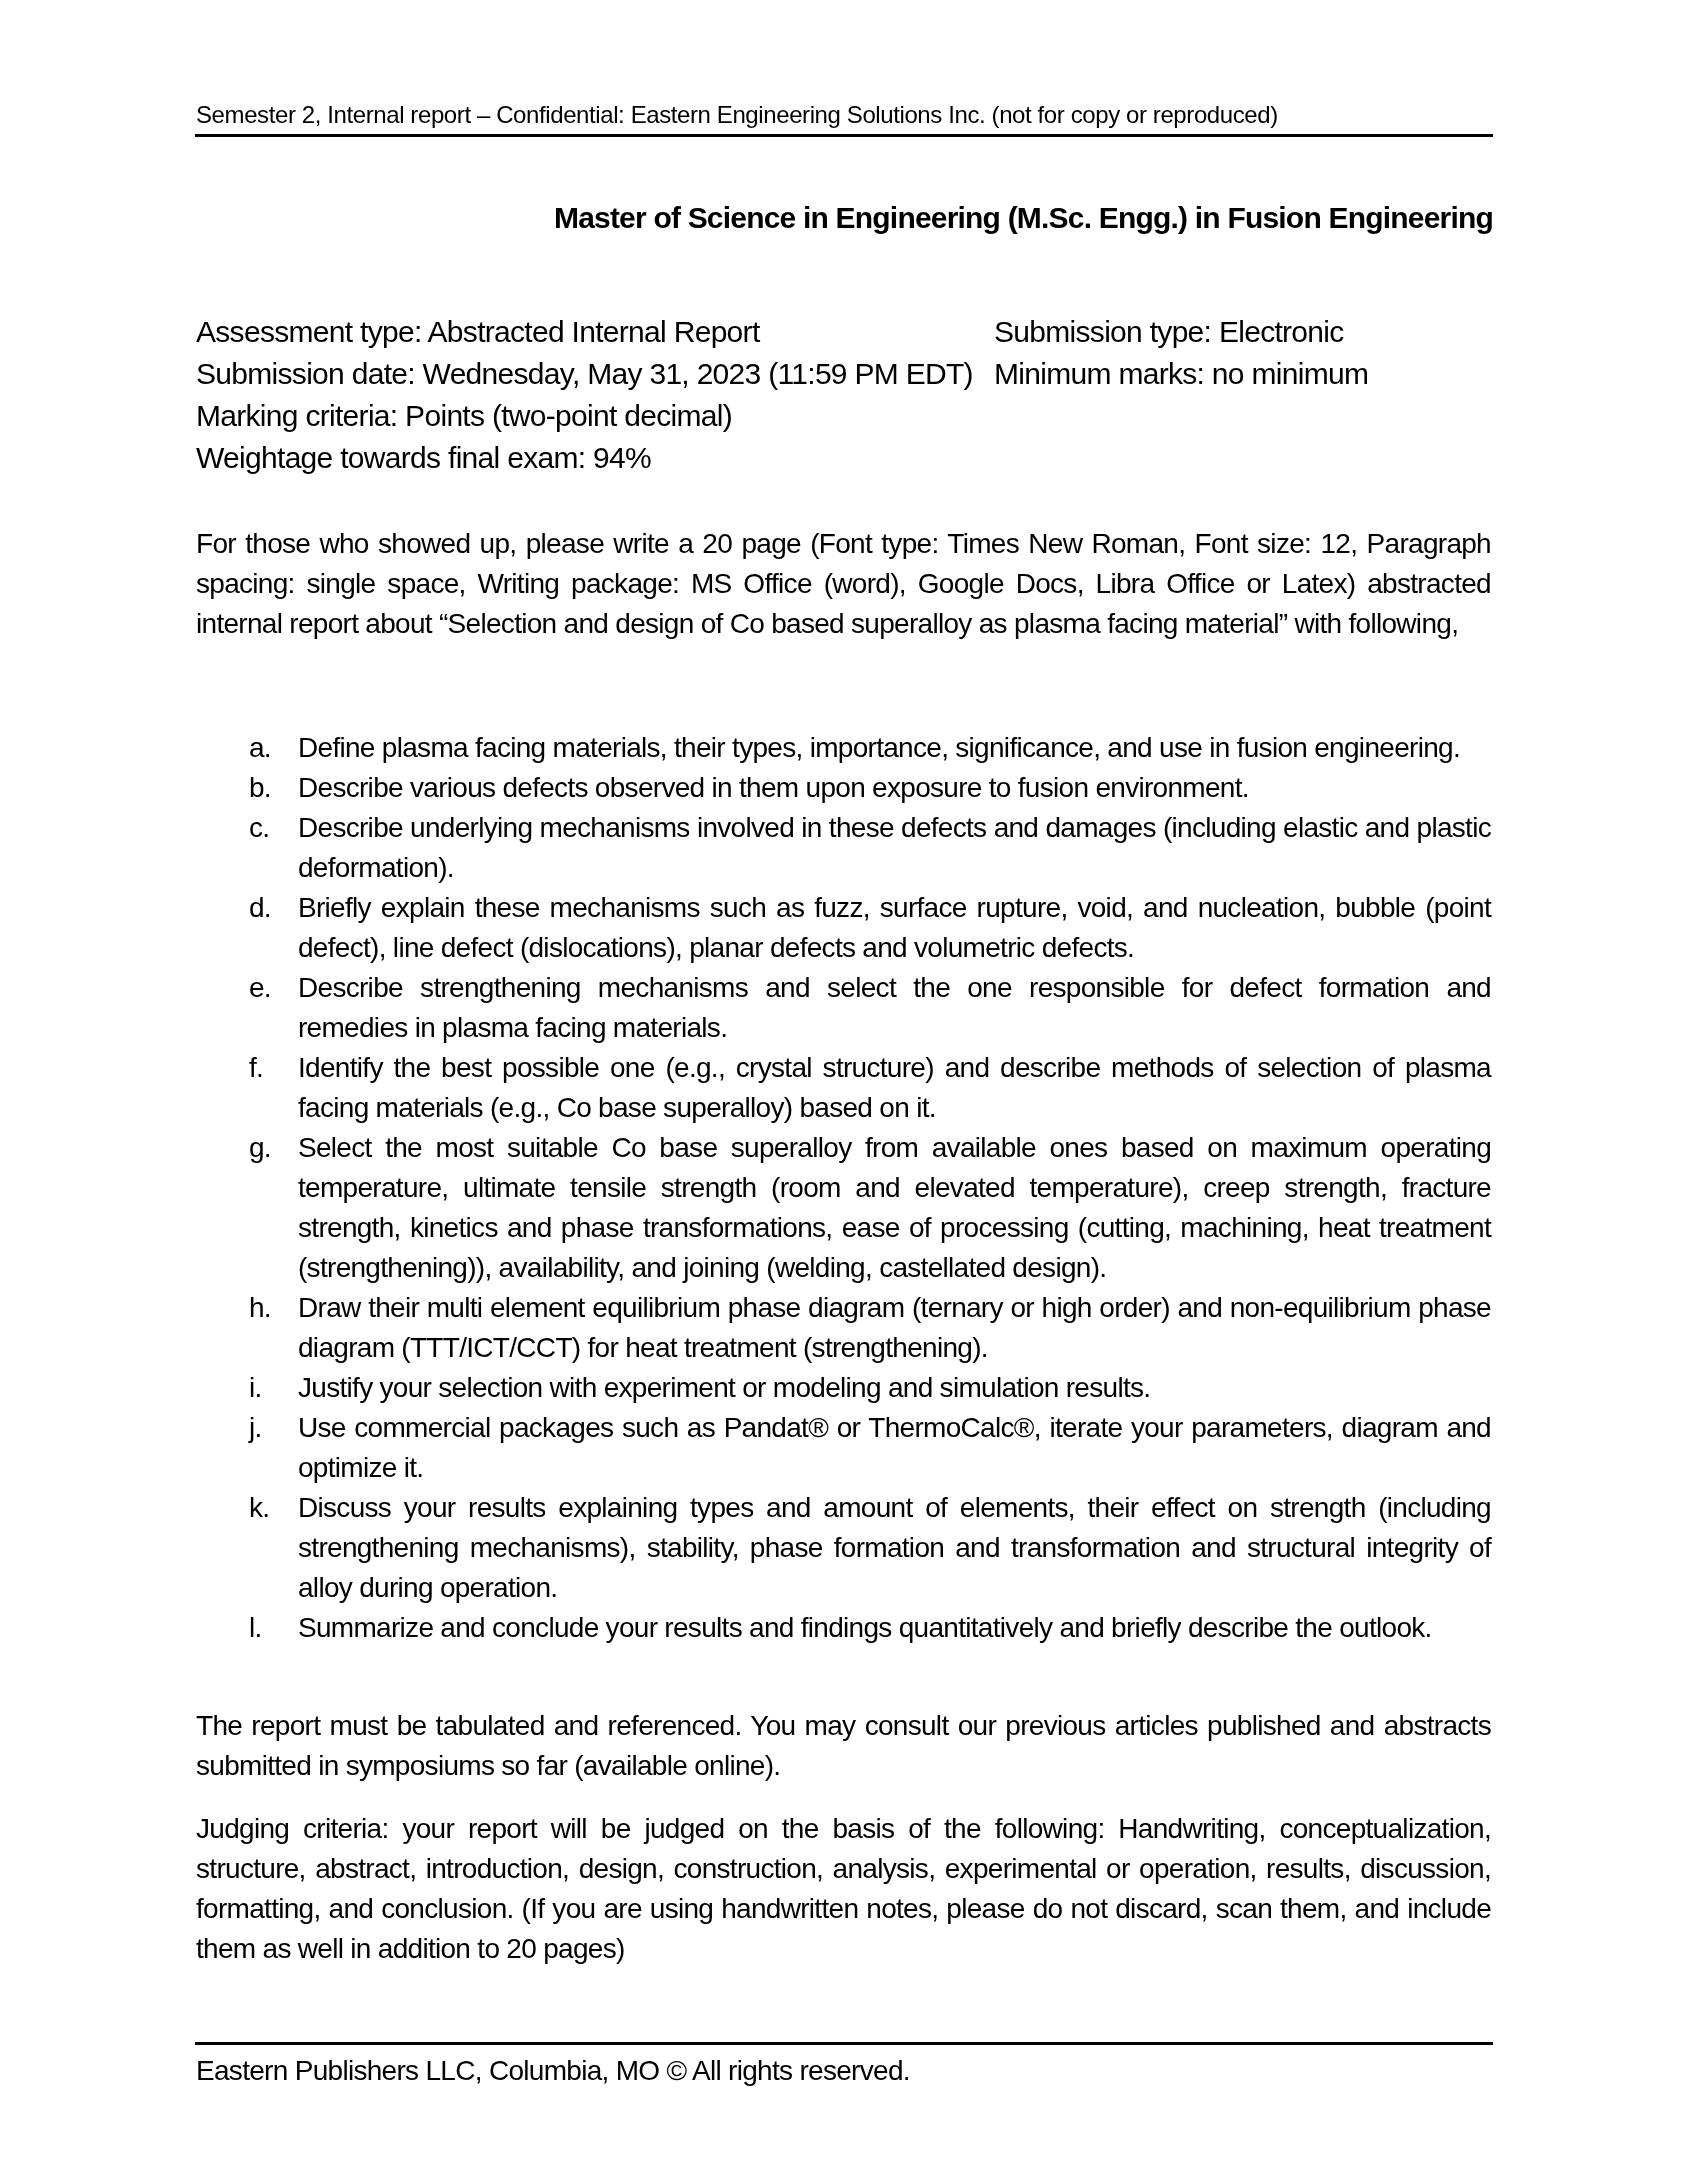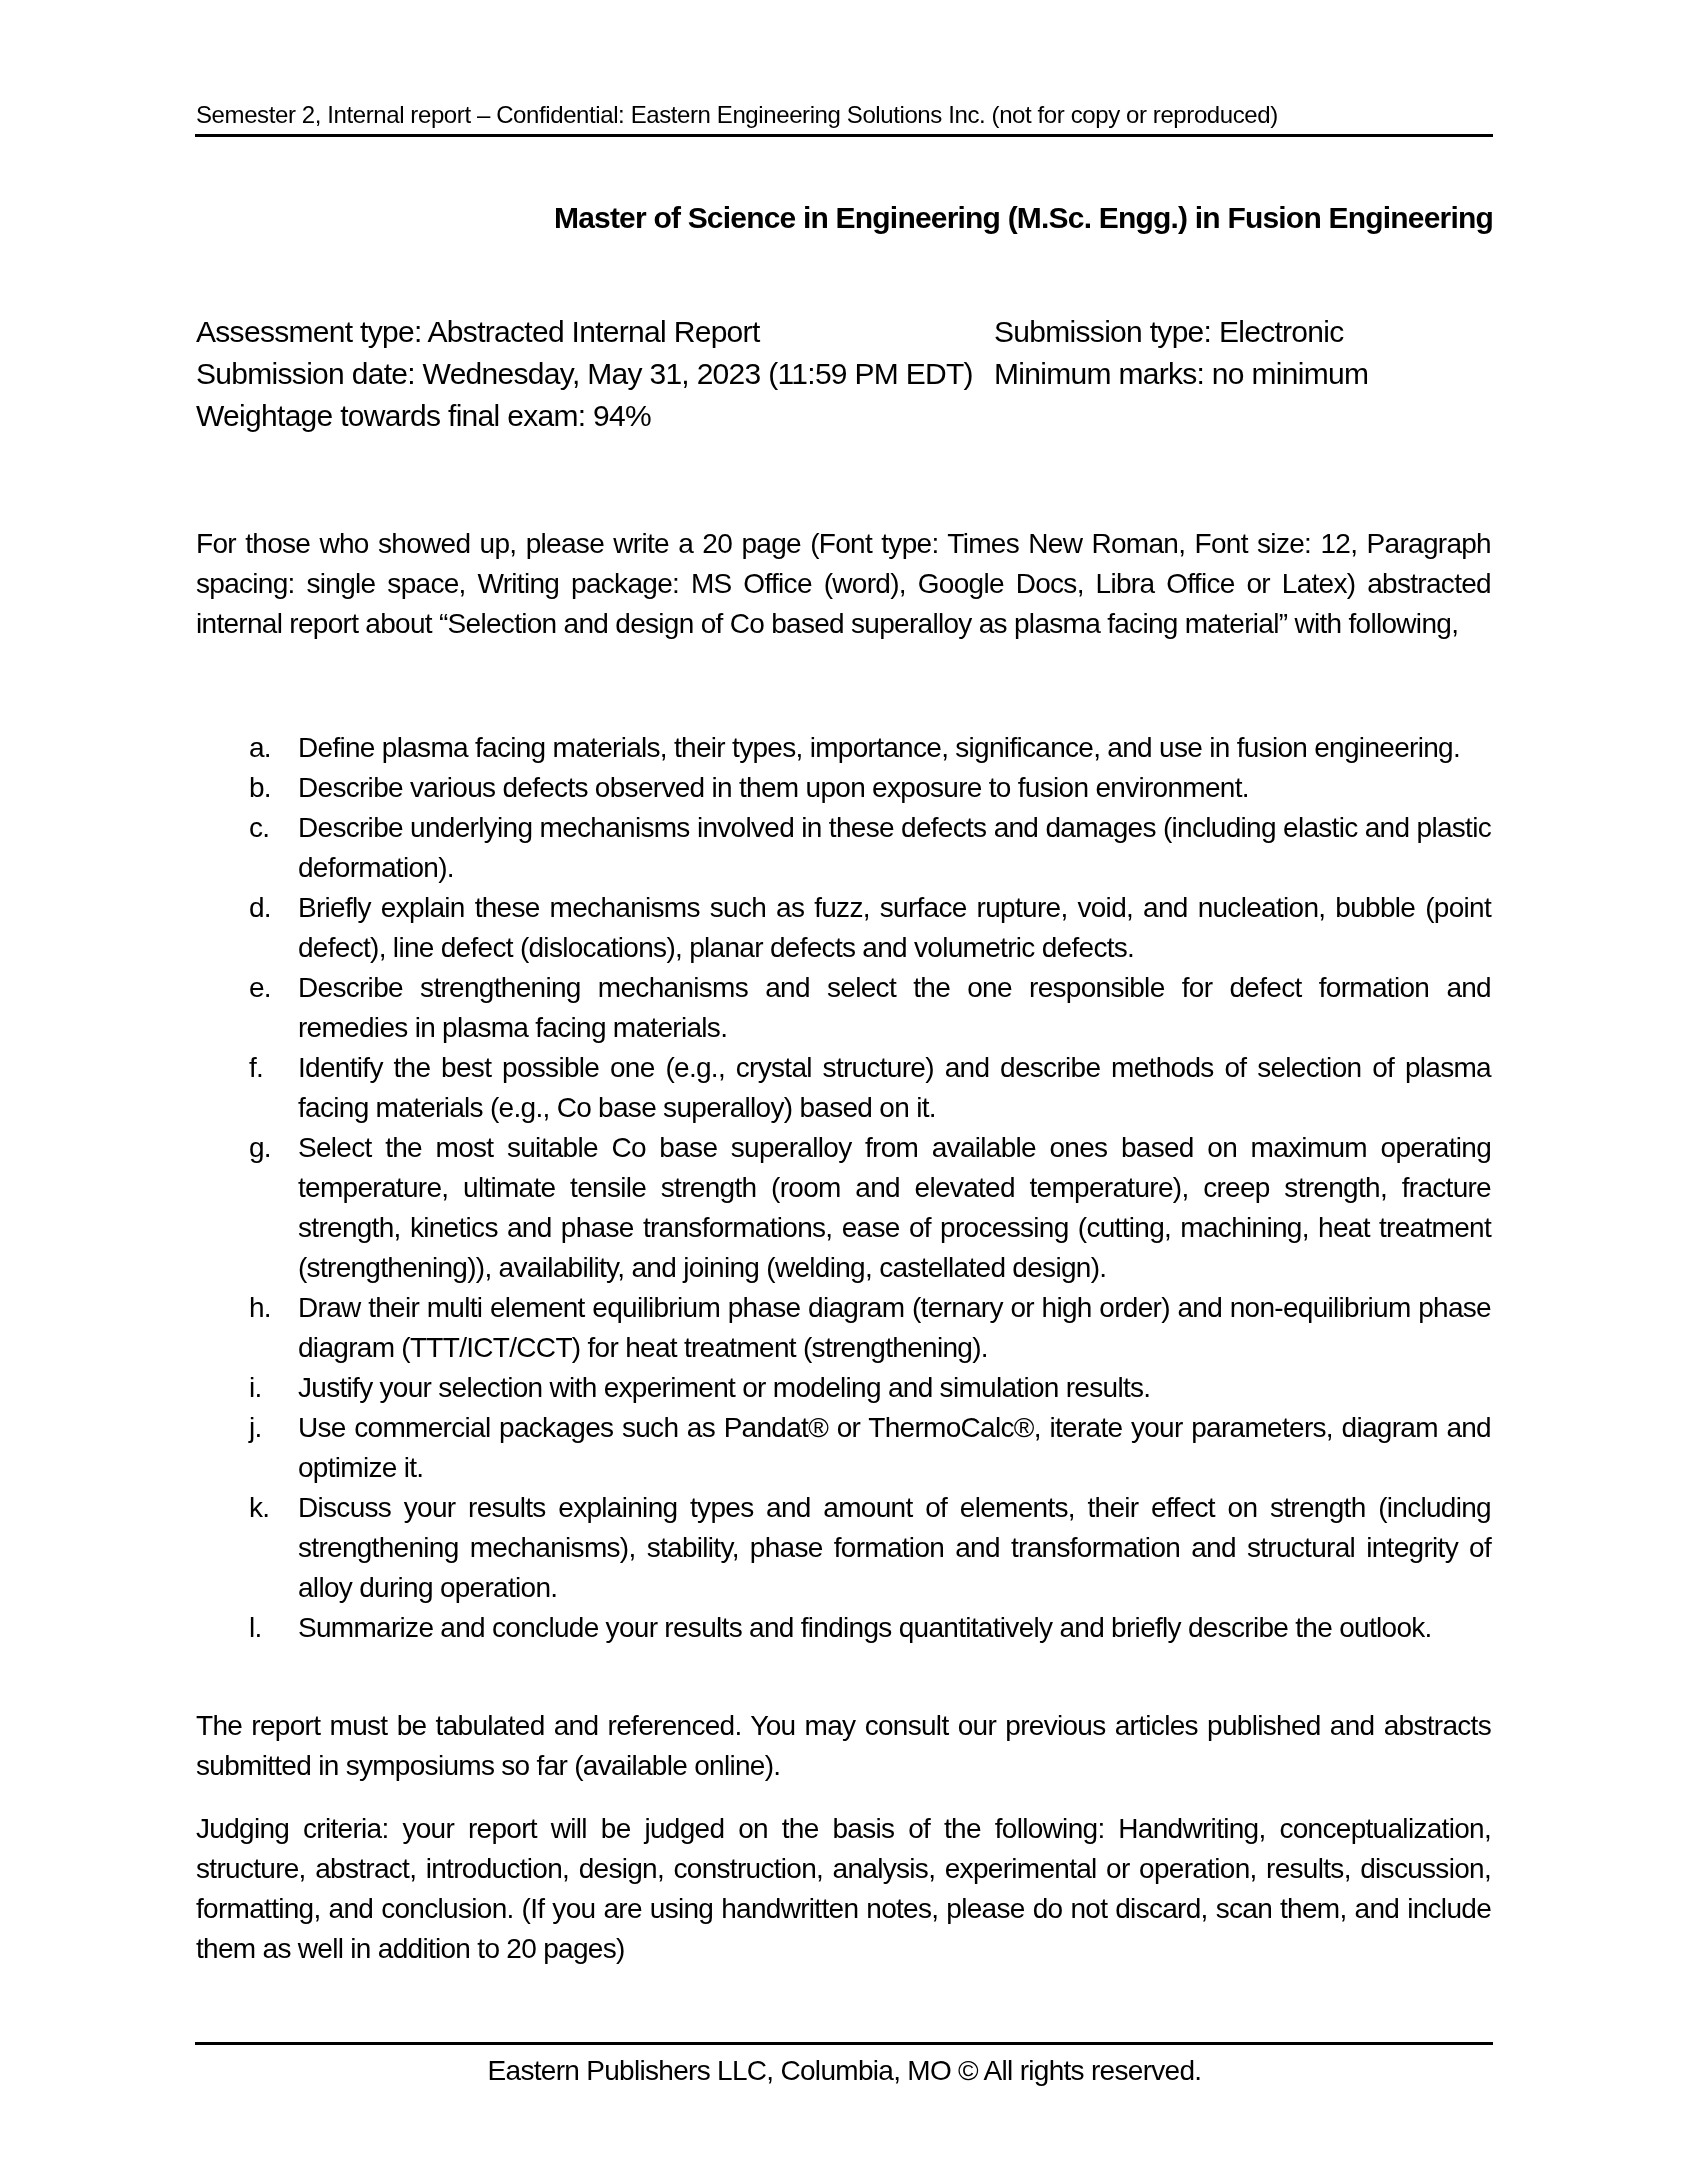--- a/index.html
+++ b/index.html
@@ -34,35 +34,36 @@
   }
   .req-item { display: flex; margin: 0; padding: 0; }
   .req-label { width: 102px; padding-left: 53px; box-sizing: border-box; flex: none; }
   .req-text { flex: 1; text-align: justify; }
   .outro { top: 1706px; }
   .judging { top: 1809px; }
   .footer-rule {
     position: absolute; left: 195px; top: 2042px; width: 1298px; height: 2.6px; background: #000;
   }
   .page-footer {
-    position: absolute; left: 196px; top: 2051px; width: 1297px; text-align: center;
+    position: absolute; left: 196px; top: 2051px; width: 1297px; 
     font-size: 28px; letter-spacing: -0.7px; line-height: 40px;
   }
 </style>
 </head>
 <body>
 
 <div class="page-header">Semester 2, Internal report – Confidential: Eastern Engineering Solutions Inc. (not for copy or reproduced)</div>
 <div class="header-rule"></div>
 
 <div class="title">Master of Science in Engineering (M.Sc. Engg.) in Fusion Engineering</div>
 
 <div class="meta meta-left">
   <div>Assessment type: Abstracted Internal Report</div>
   <div>Submission date: Wednesday, May 31, 2023 (11:59 PM EDT)</div>
+  <div>Marking criteria: Points (two-point decimal)</div>
   <div>Weightage towards final exam: 94%</div>
 </div>
 <div class="meta meta-right">
   <div>Submission type: Electronic</div>
   <div>Minimum marks: no minimum</div>
 </div>
 
 <p class="body-text intro" style="margin:0">For those who showed up, please write a 20 page (Font type: Times New Roman, Font size: 12, Paragraph spacing: single space, Writing package: MS Office (word), Google Docs, Libra Office or Latex) abstracted internal report about “Selection and design of Co based superalloy as plasma facing material” with following,</p>
 
 <div class="req-list">

